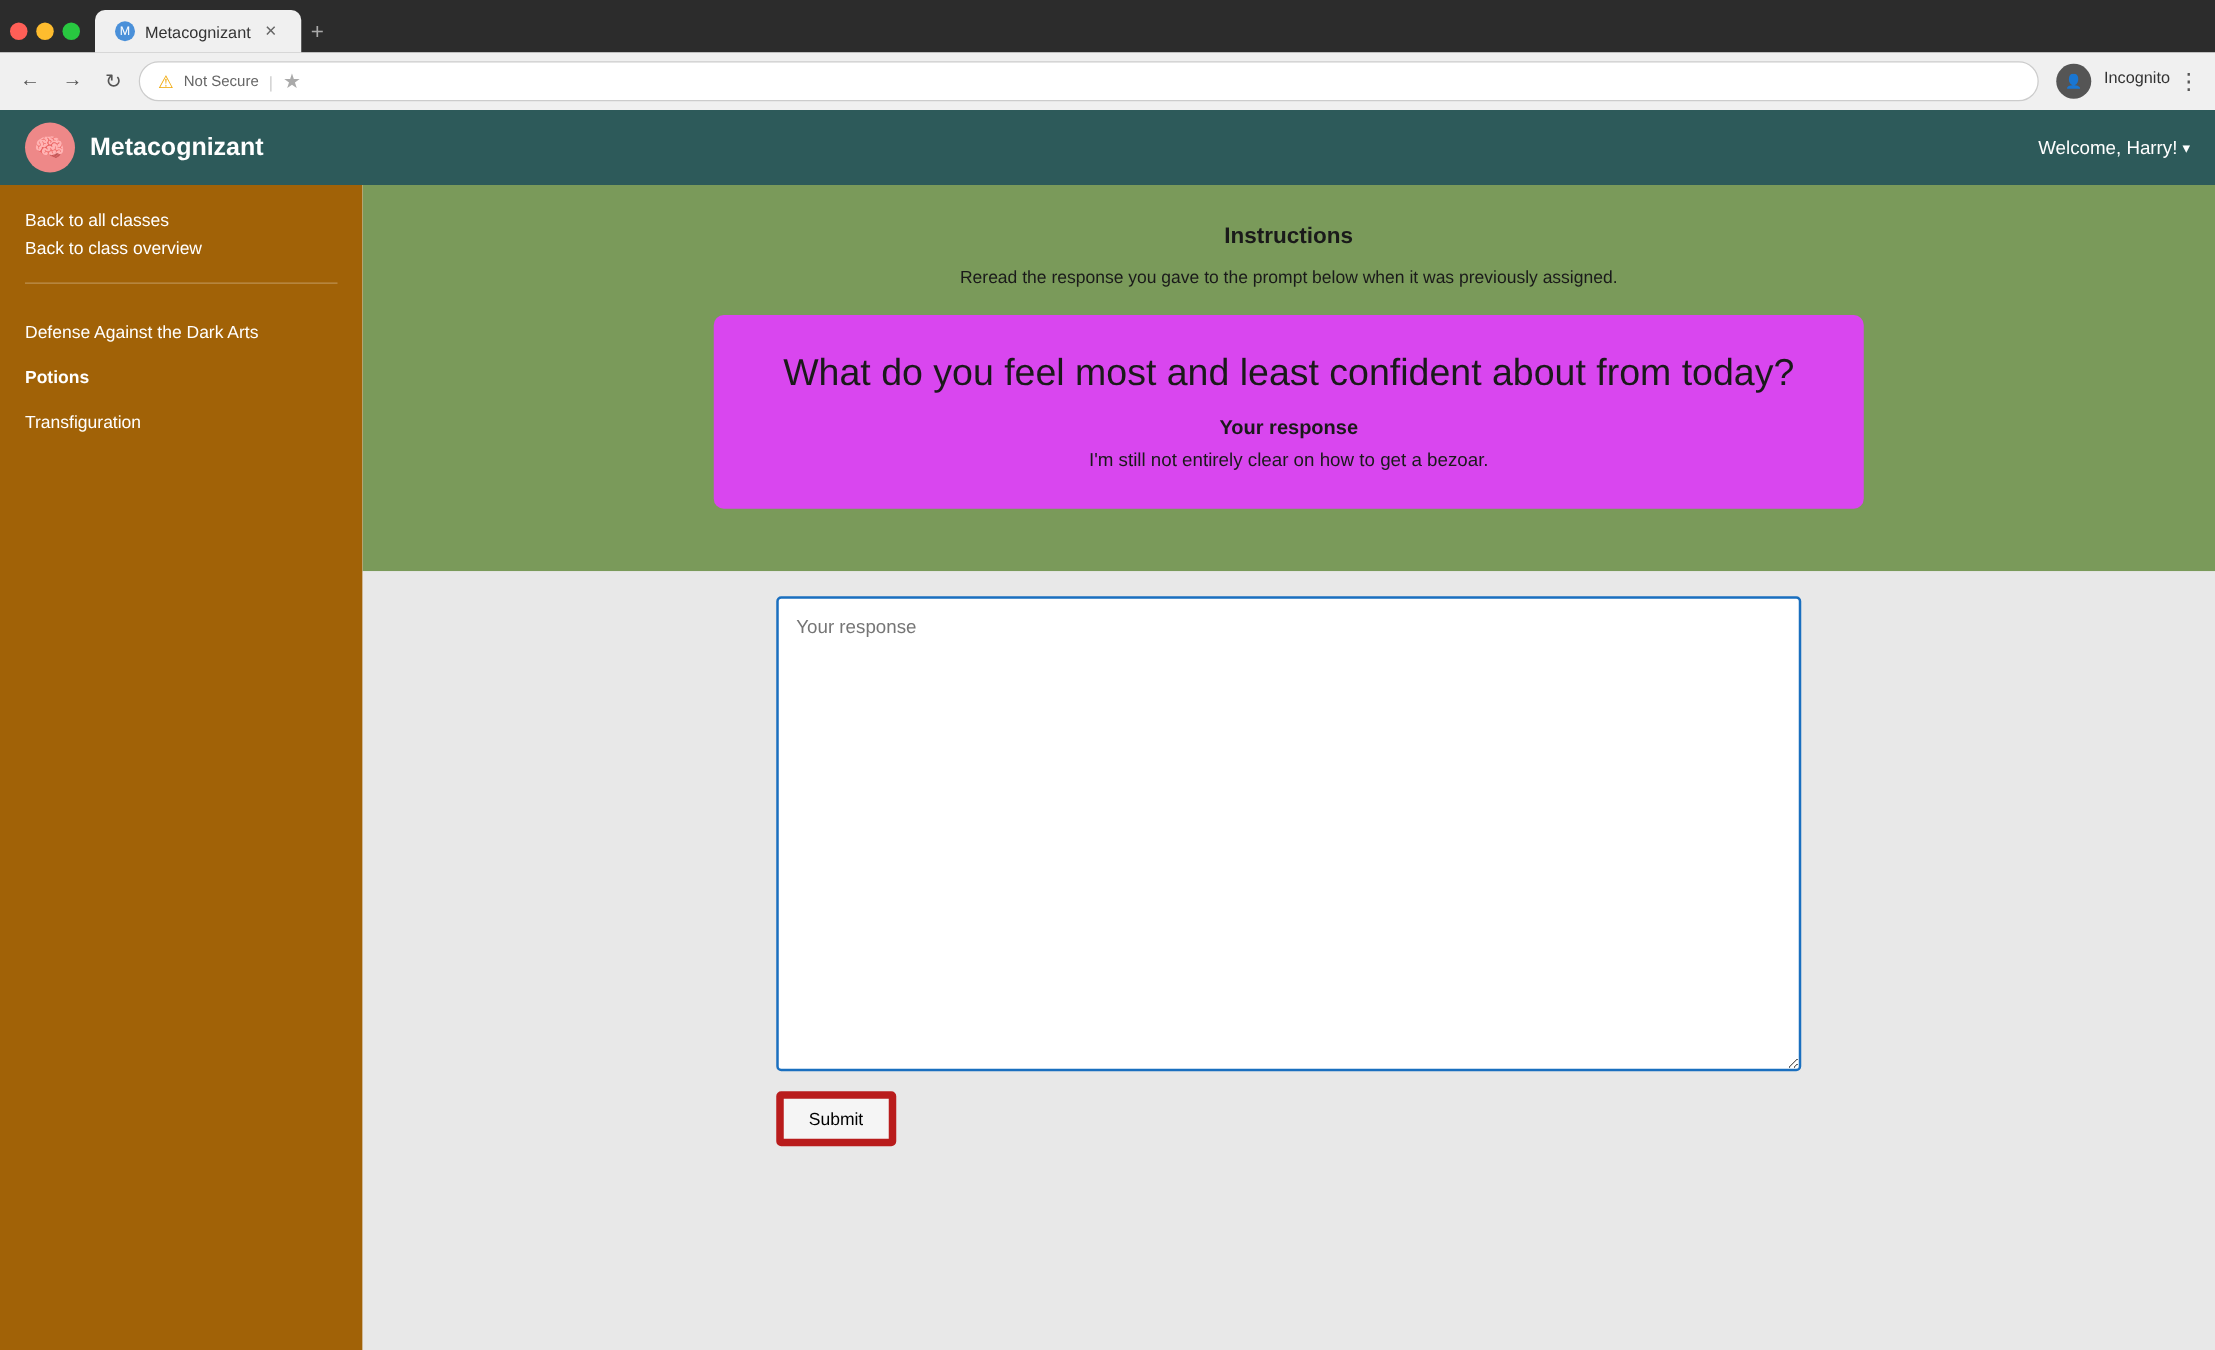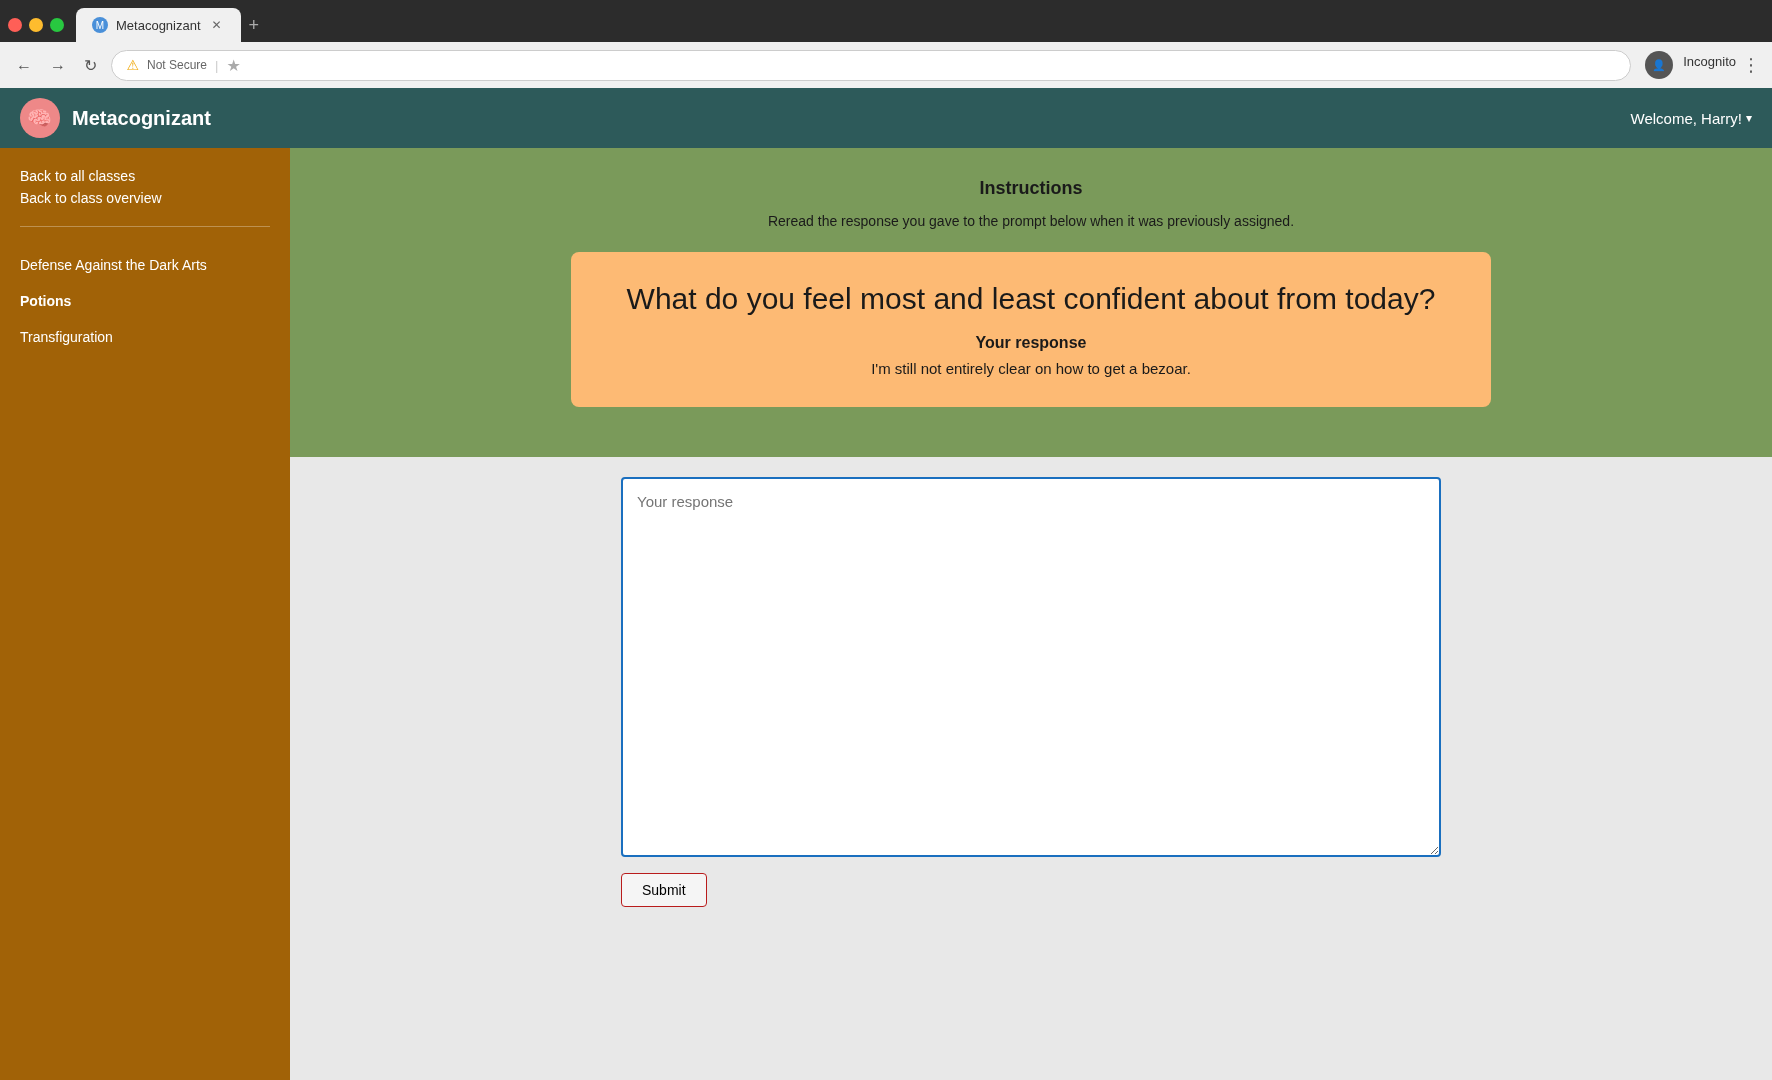--- a/index.html
+++ b/index.html
@@ -179,21 +179,21 @@
       margin-bottom: 12px;
     }
     .instructions-text {
       font-size: 14px;
       color: #1a1a1a;
       line-height: 1.5;
     }
 
     
     .prompt-card {
-      background: #fdba74;
+      background: #d946ef;
       border-radius: 8px;
       margin: 20px auto;
       max-width: 920px;
       width: 90%;
       padding: 30px 40px;
       text-align: center;
     }
     .prompt-question {
       font-size: 30px;
       color: #1a1a1a;
@@ -233,21 +233,21 @@
       outline: none;
       font-family: Arial, sans-serif;
       background: white;
     }
     .submit-btn {
       margin-top: 16px;
       align-self: flex-start;
       margin-left: calc((100% - 820px) / 2);
       padding: 8px 20px;
       background: #f5f5f5;
-      border: 1px solid #b91c1c;
+      border: 6px solid #b91c1c;
       border-radius: 4px;
       cursor: pointer;
       font-size: 14px;
     }
 
     @media (max-width: 900px) {
       .submit-btn { margin-left: 0; }
     }
   </style>
 </head>

